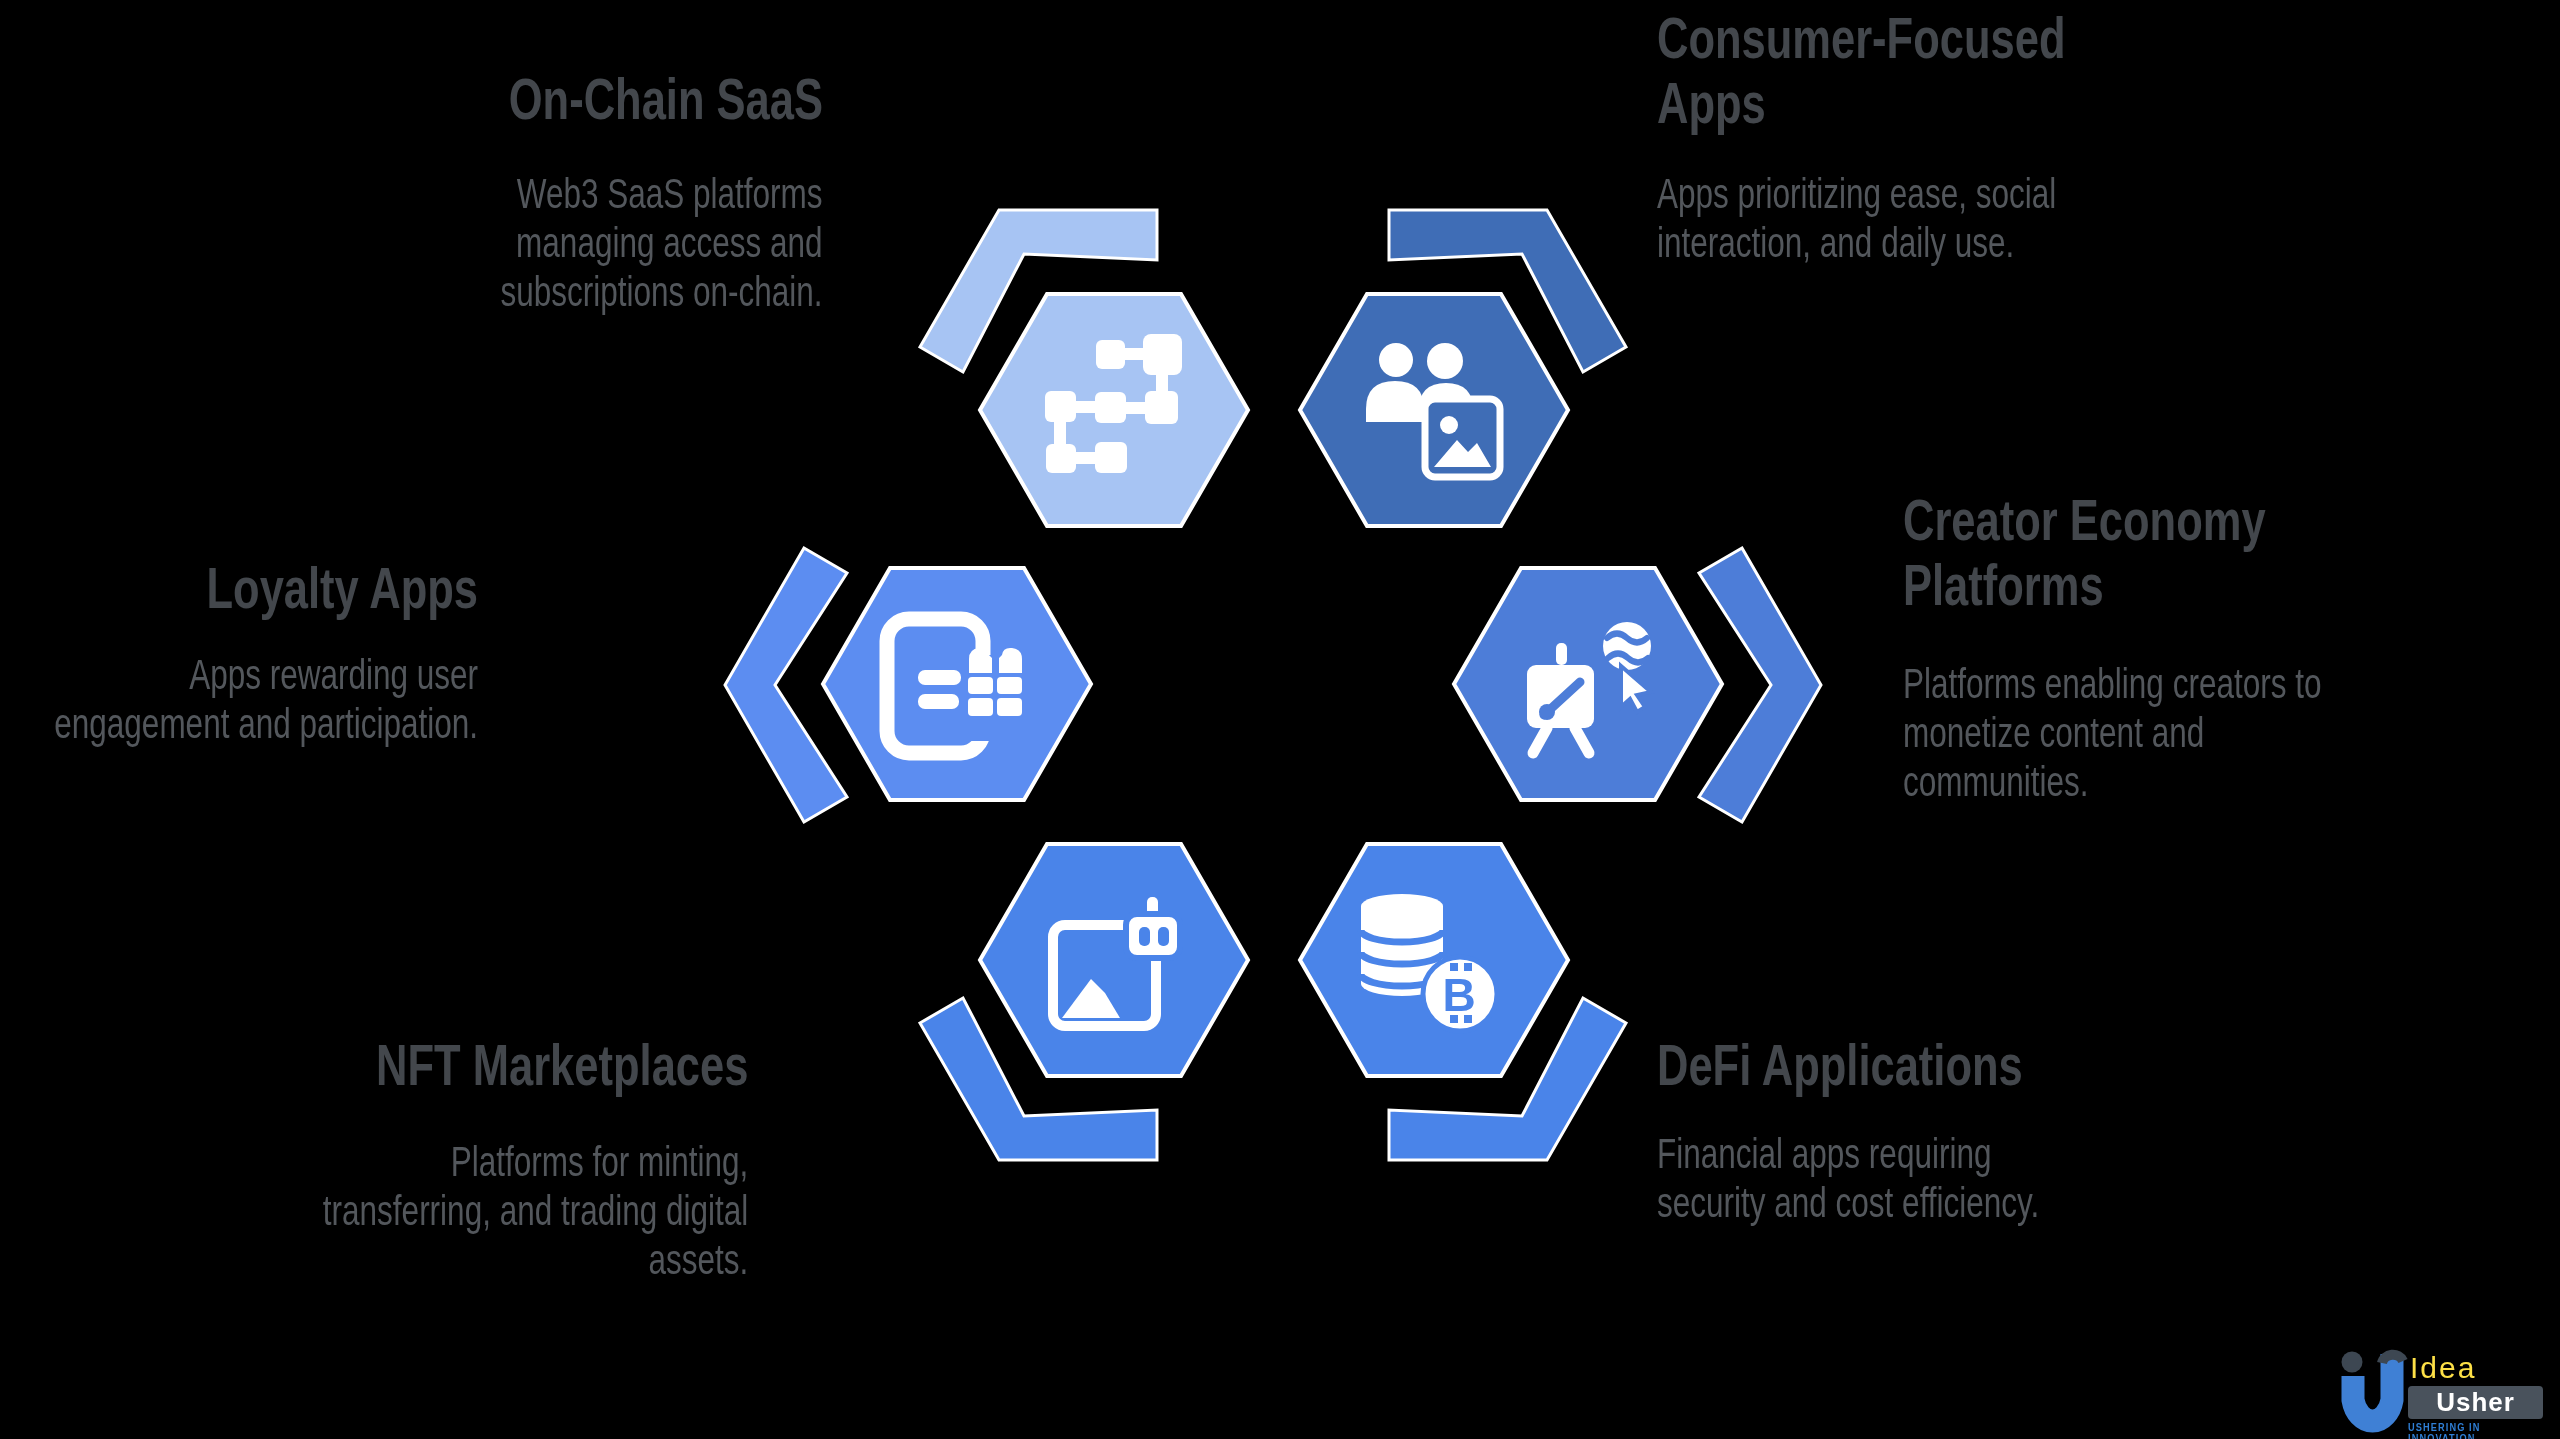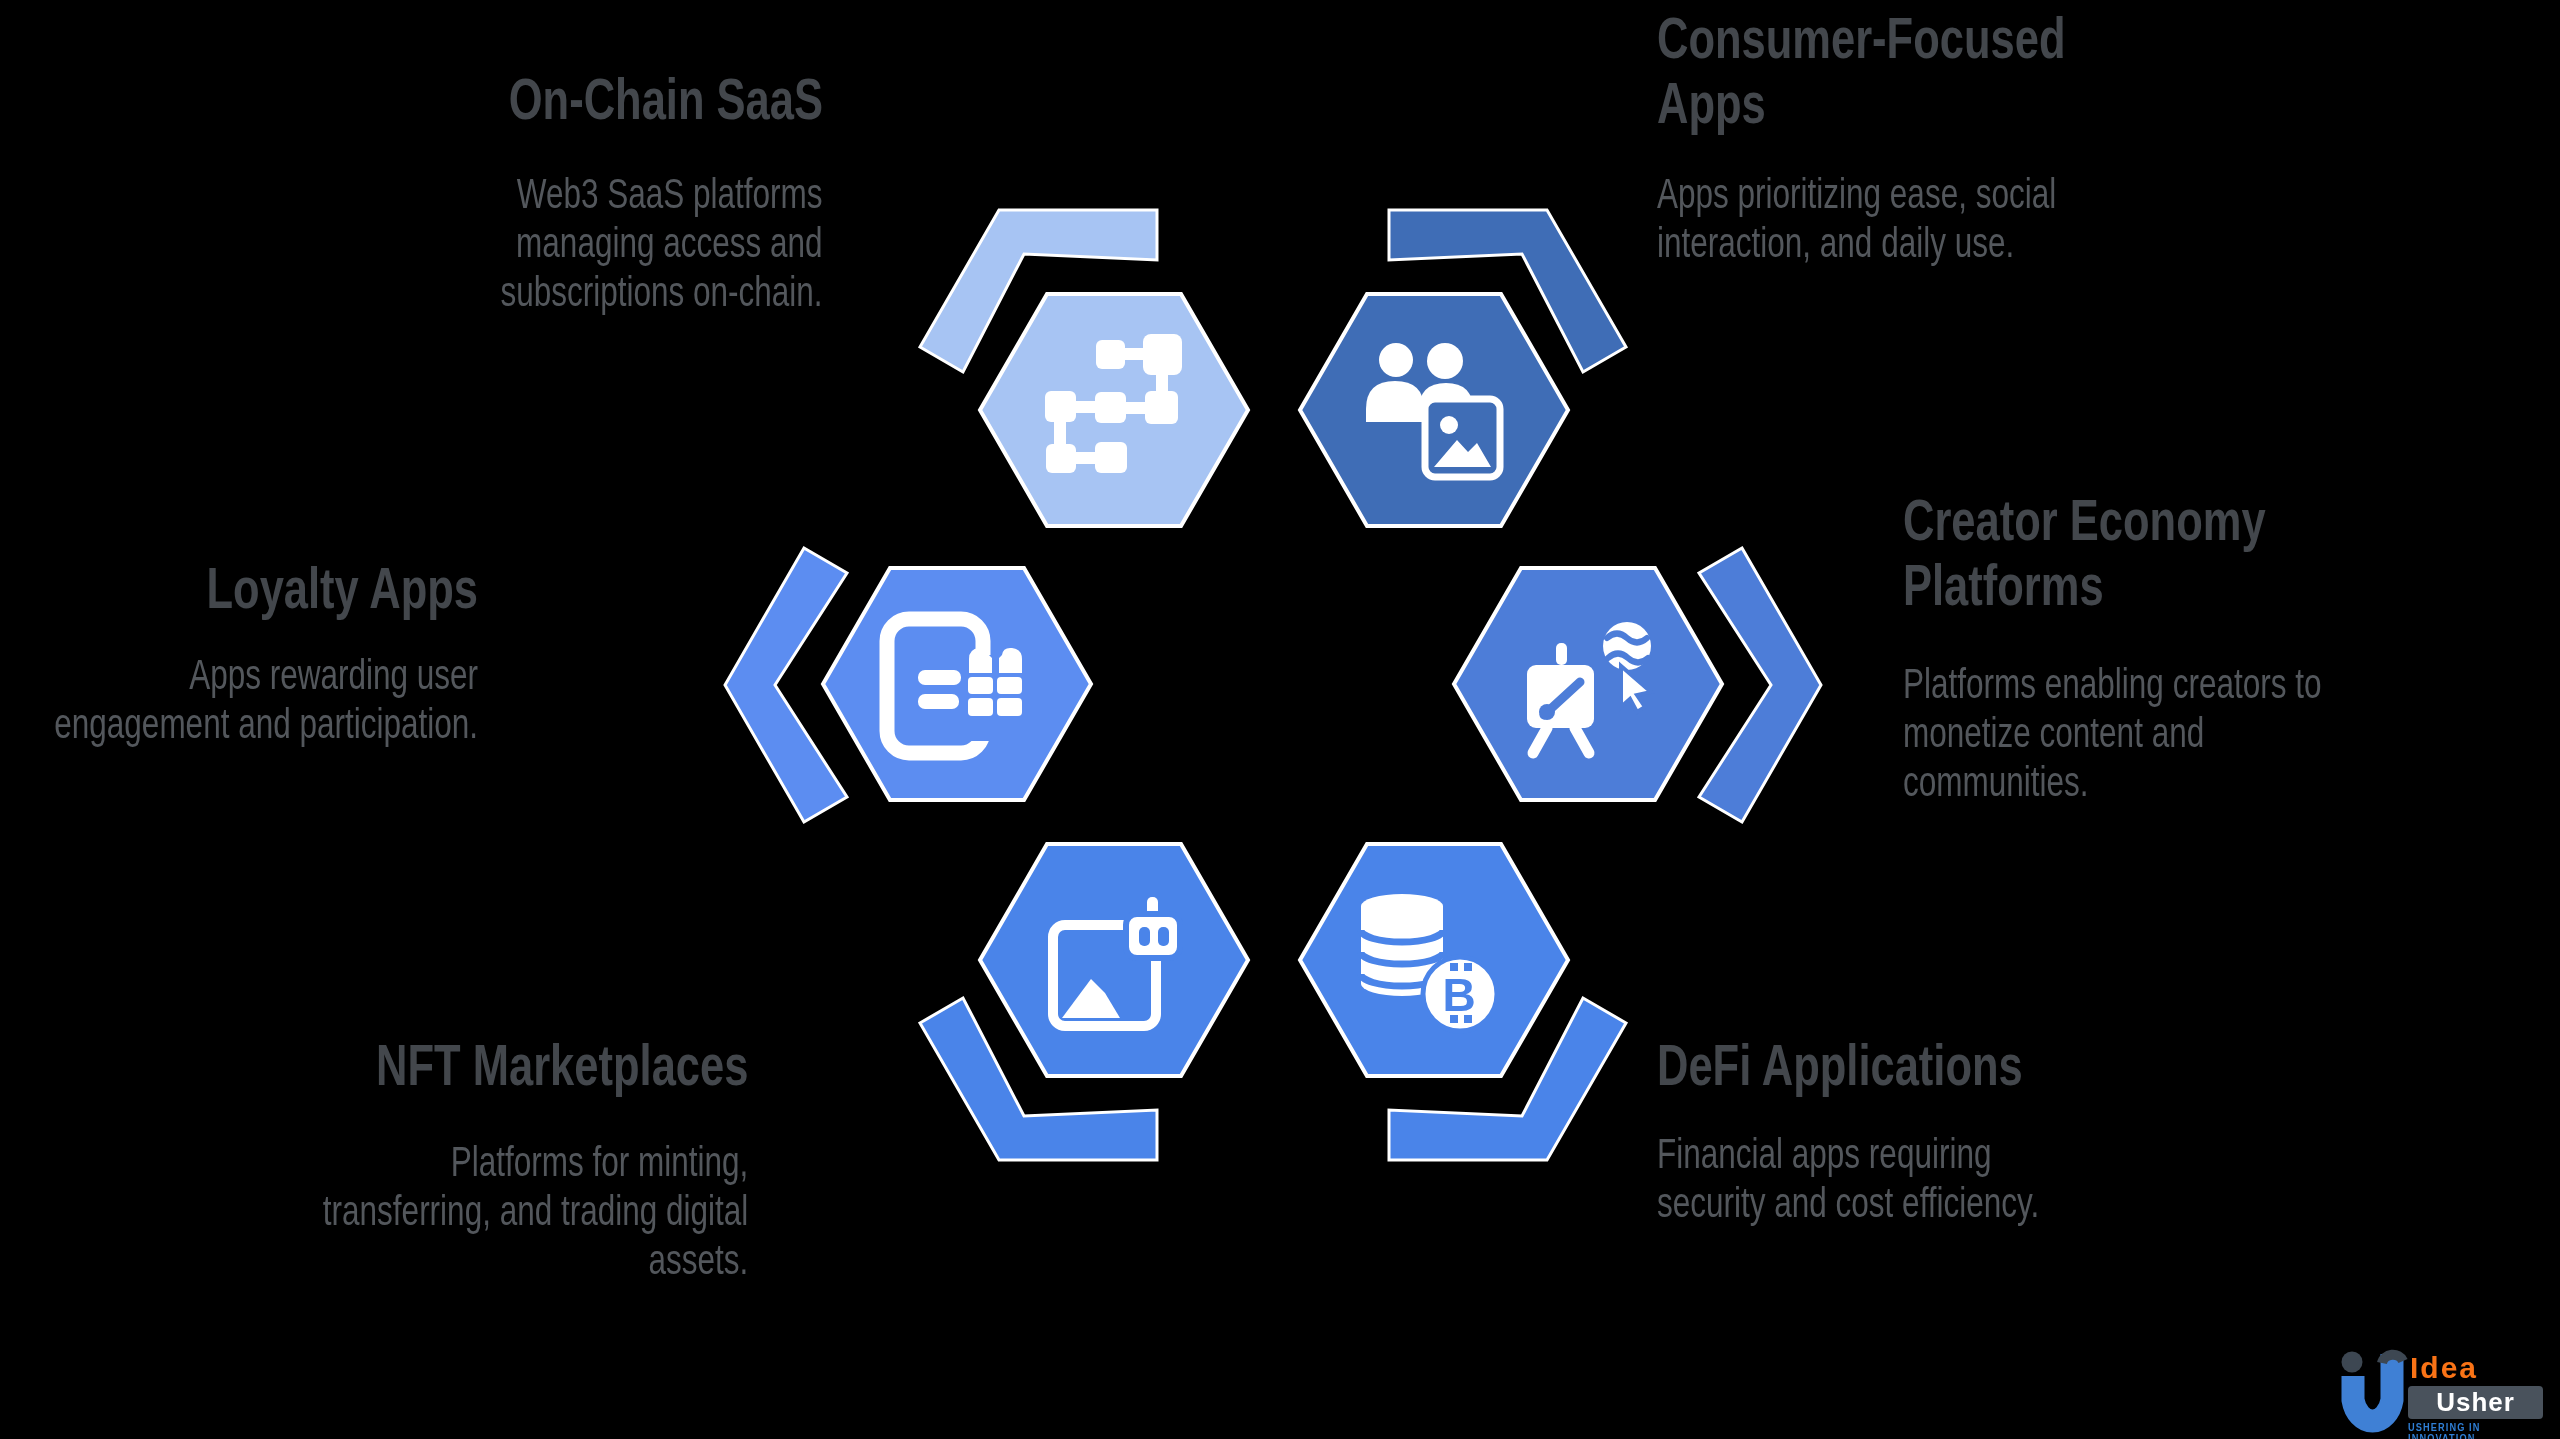--- a/index.html
+++ b/index.html
@@ -4,22 +4,22 @@
 <style>
   html,body{margin:0;padding:0;background:#000;}
   .stage{position:relative;width:2560px;height:1439px;background:#000;overflow:hidden;
          font-family:"Liberation Sans", sans-serif;}
   .diagram-svg{position:absolute;left:0;top:0;}
   .tblock{position:absolute;white-space:nowrap;}
   .tblock.rt{text-align:right;transform:scaleX(0.75);transform-origin:right top;}
   .tblock.lt{text-align:left;transform:scaleX(0.75);transform-origin:left top;}
   .ttl{font-size:58px;font-weight:700;color:#43474c;line-height:65px;}
   .dsc{font-size:42px;font-weight:400;color:#53575c;line-height:49px;}
-  .logo-idea{position:absolute;left:2410px;top:1351px;font-size:30px;font-weight:700;
-             letter-spacing:2px;color:#f97316;}
+  .logo-idea{position:absolute;left:2410px;top:1351px;font-size:30px;font-weight:400;
+             letter-spacing:2px;color:#fde047;}
   .logo-box{position:absolute;left:2408px;top:1386px;width:135px;height:33px;background:#49525c;
             border-radius:4px;color:#ffffff;font-size:26px;font-weight:700;line-height:33px;
             text-align:center;letter-spacing:1px;}
   .logo-tag{position:absolute;left:2408px;top:1422px;font-size:10px;font-weight:700;
             letter-spacing:1.2px;color:#2f7fd6;transform:scaleX(0.92);transform-origin:left top;}
 </style>
 </head>
 <body>
 
 <div class="stage">

